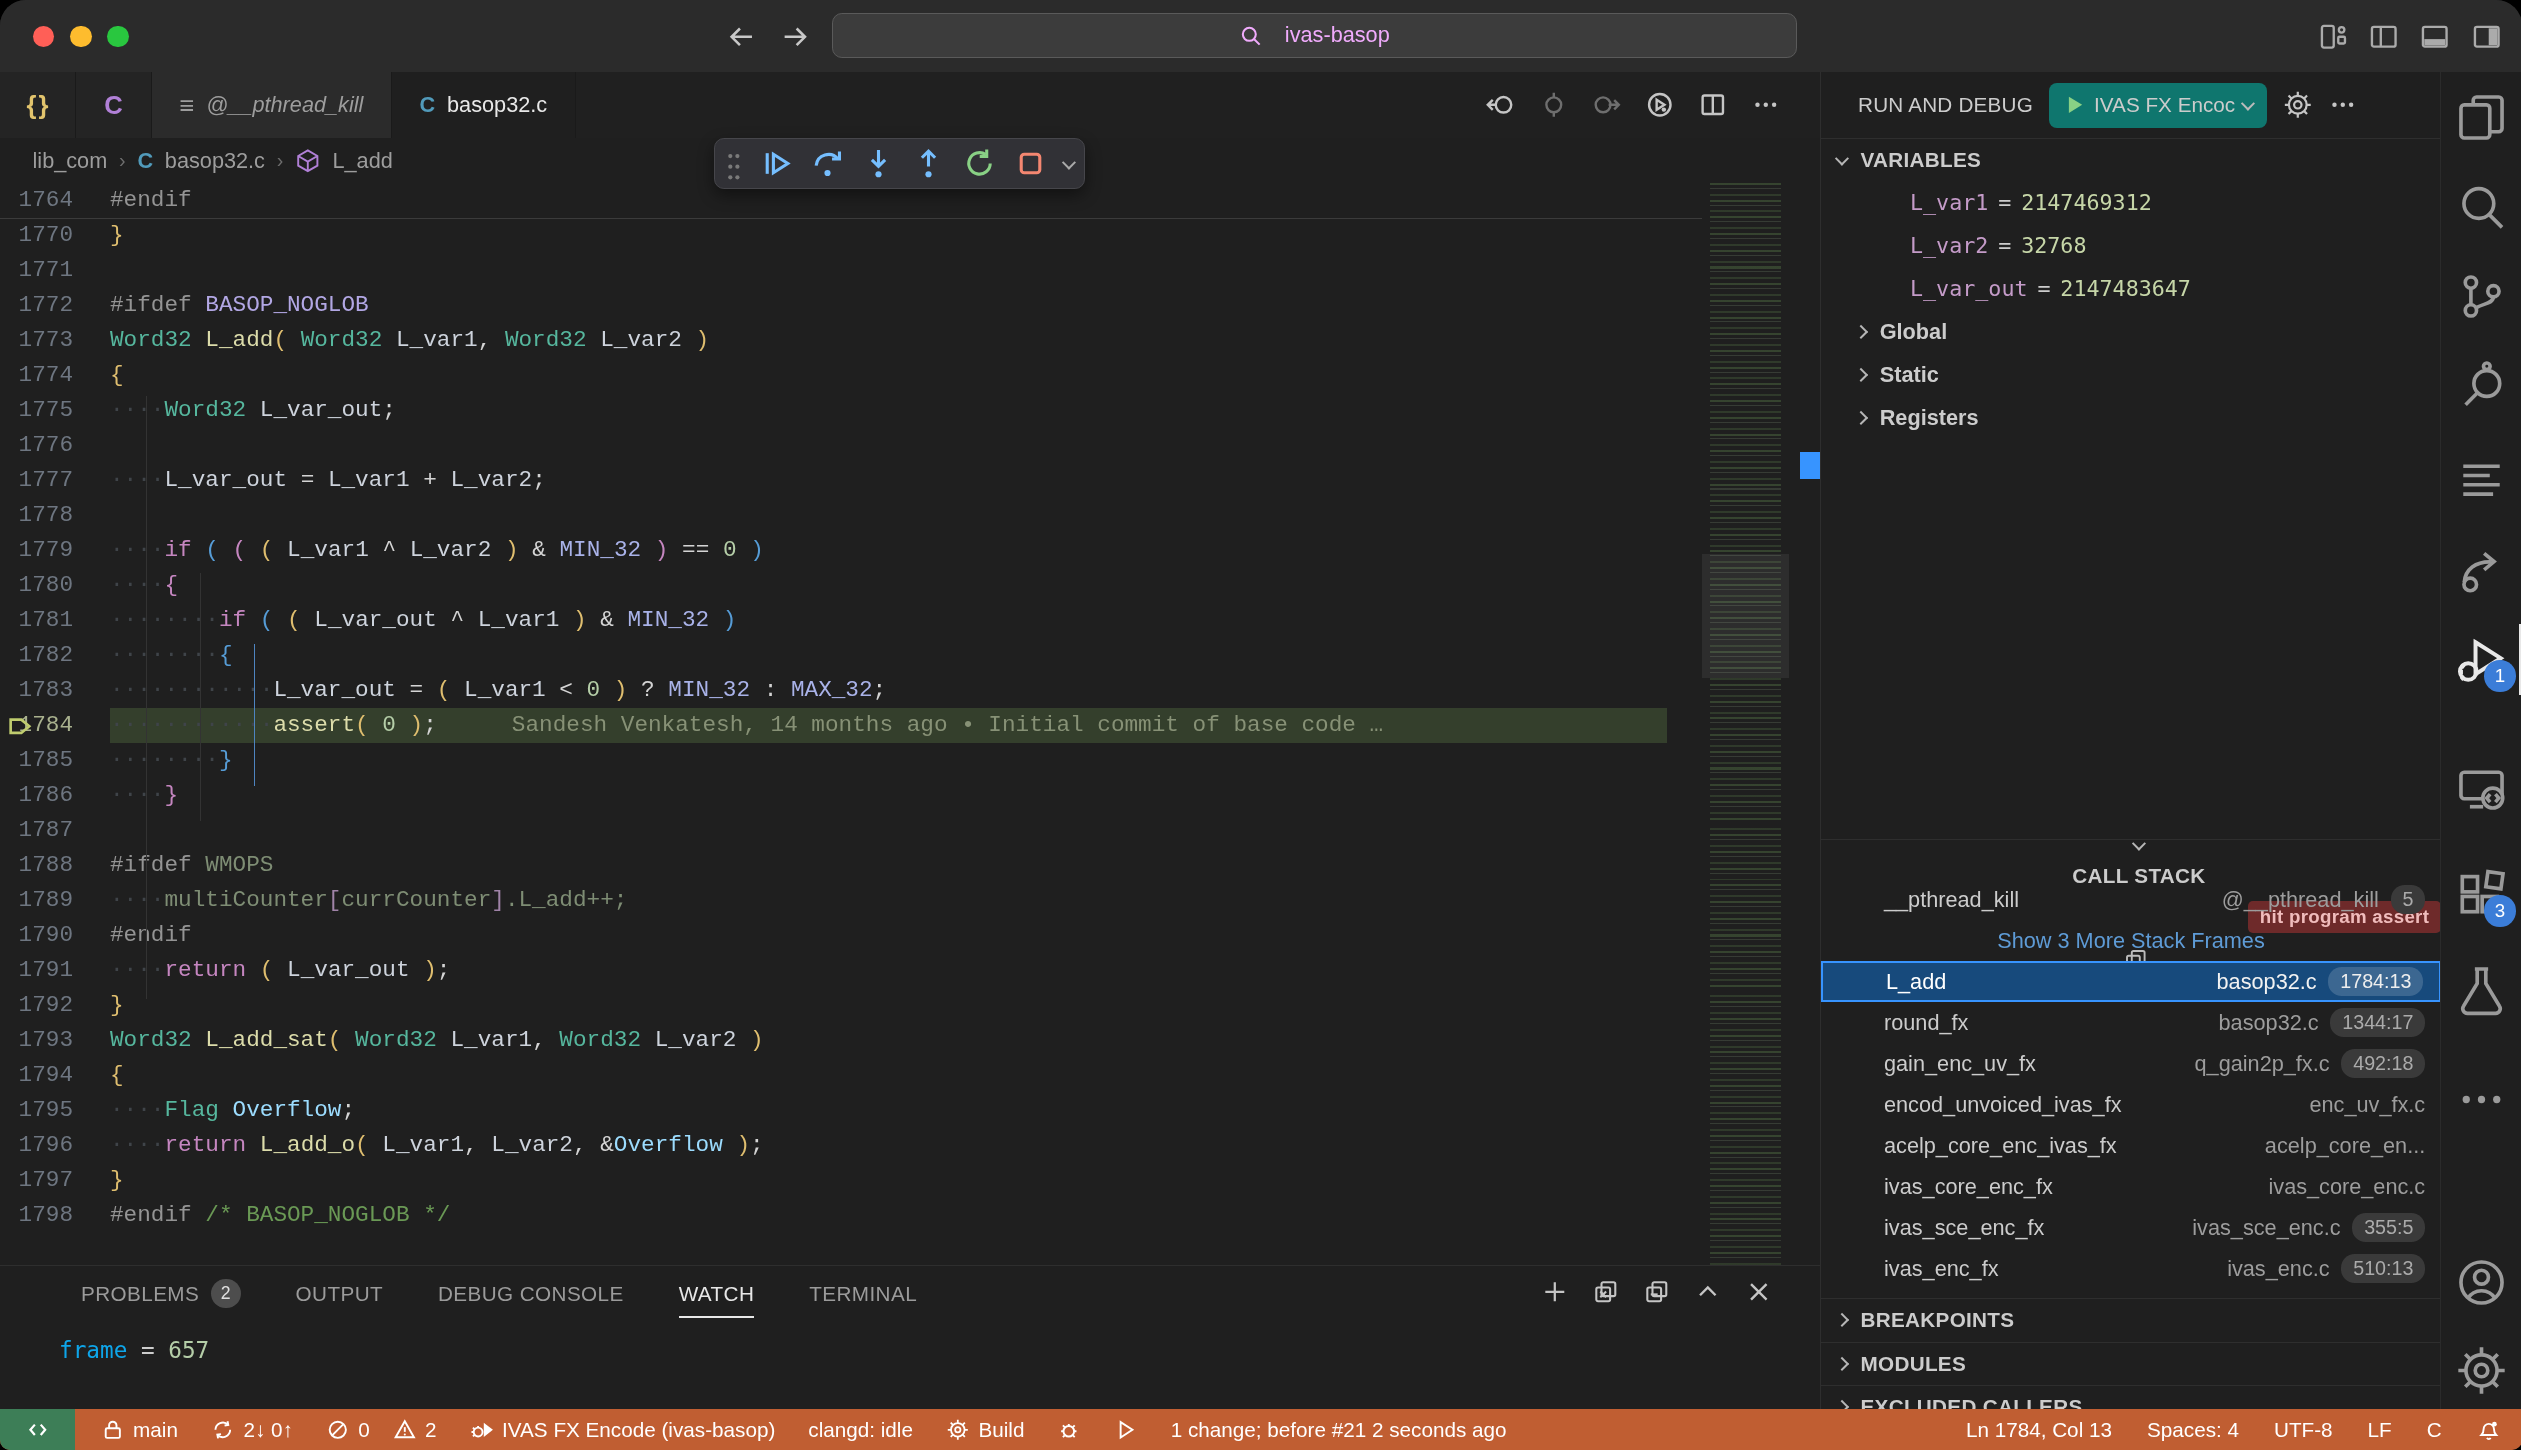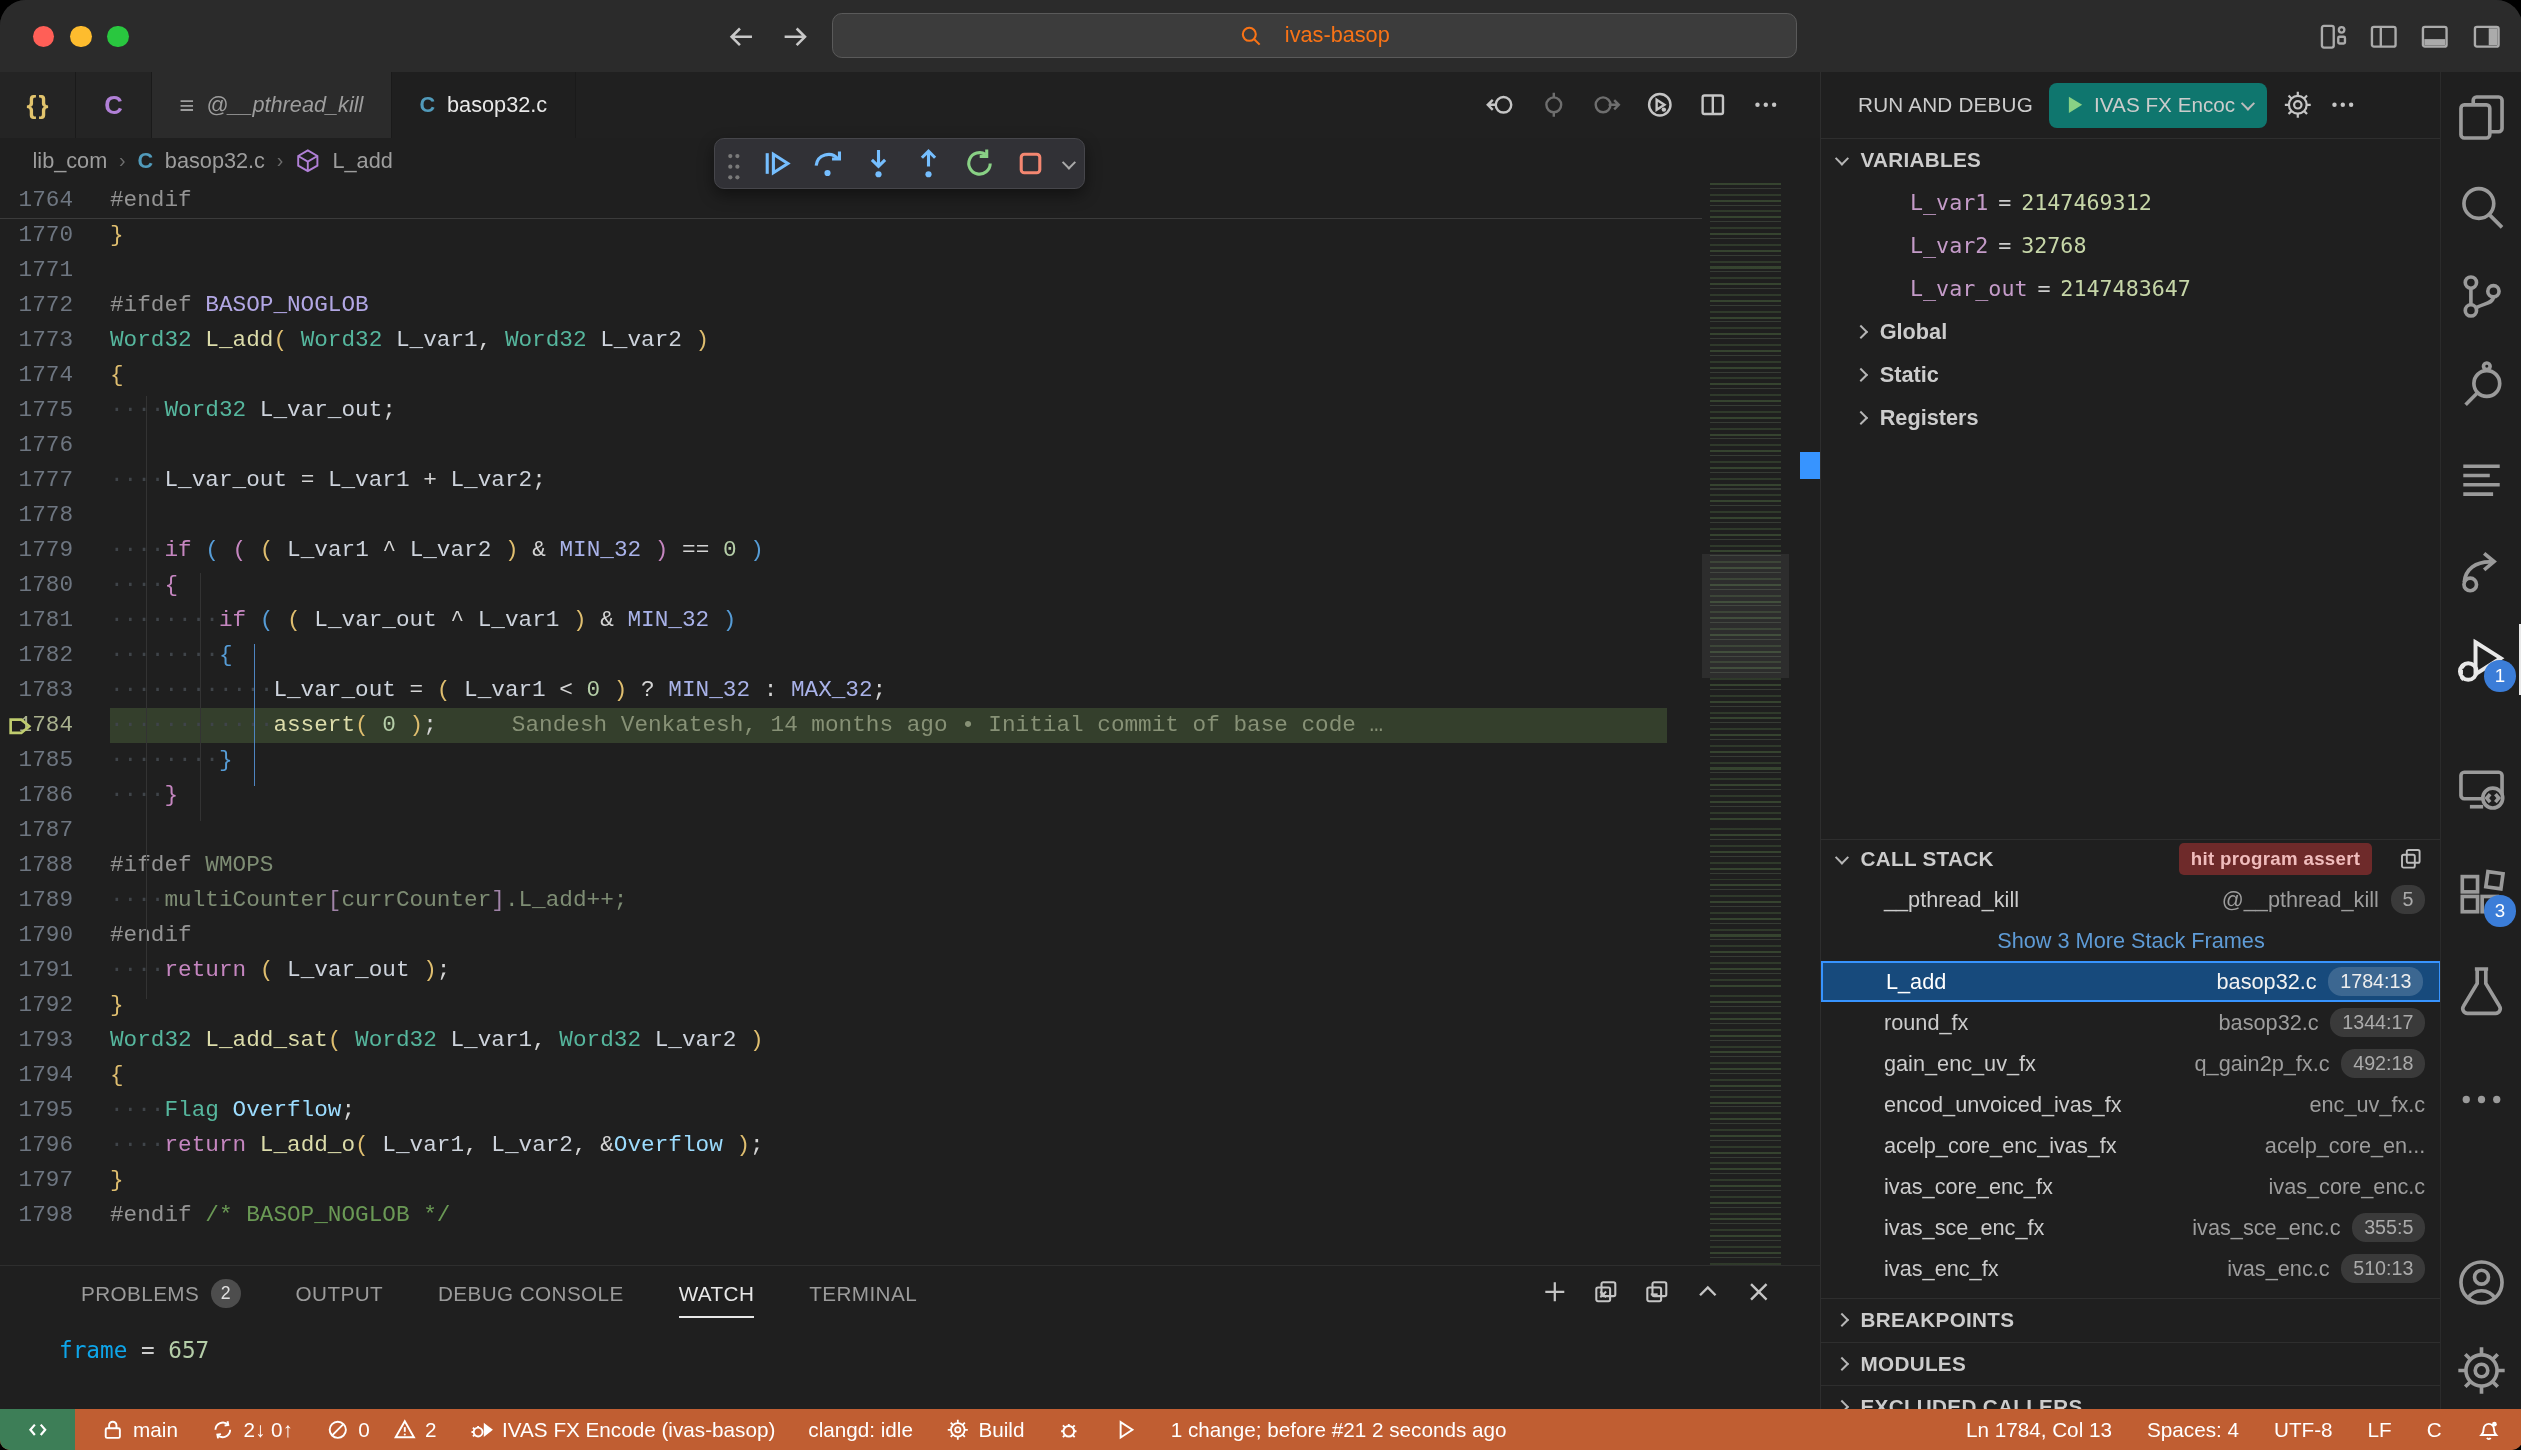--- a/index.html
+++ b/index.html
@@ -6,21 +6,21 @@
   html,body { background:#000; font-family:"Liberation Sans", sans-serif; }
   .window { position:relative; width:2522px; height:1450px; background:#1F1F1F; overflow:hidden;
             border-radius:25.6px 25.6px 9.9px 9.9px; color:#CCC; }
 
   
   .titlebar { position:absolute; left:0; top:0; width:2522px; height:72px; background:#2B2B2B; }
   .traffic { position:absolute; top:25.6px; width:21.7px; height:21.7px; border-radius:50%; }
   .nav-arrow { position:absolute; top:21.7px; width:29.6px; height:29.6px; color:#C8C8C8; }
   .searchbox { position:absolute; left:832px; top:12.8px; width:965px; height:45px; background:#3C3C3C;
                border:1px solid #5A5A5A; border-radius:9.9px; display:flex; align-items:center;
-               justify-content:center; gap:22px; color:#f97316; font-size:21.7px; }
+               justify-content:center; gap:22px; color:#f0abfc; font-size:21.7px; }
   .winctl { position:absolute; top:20.7px; width:31.5px; height:31.5px; color:#ABABAB; }
 
   
   .tabrow { position:absolute; left:0; top:72px; width:1820px; height:66px; background:#202020;
             display:flex; align-items:stretch; }
   .pintab { width:76px; display:flex; align-items:center; justify-content:center; background:#242424;
             border-right:1px solid #1A1A1A; font-weight:bold; font-size:25.6px; }
   .tab { display:flex; align-items:center; gap:11.8px; padding:0 27.6px; font-size:21.7px; border-right:1px solid #1A1A1A; }
   .tab.inactive { background:#2B2B2B; color:#9D9D9D; }
   .tab.inactive .tlabel { font-style:italic; }
@@ -93,21 +93,21 @@
              border-left:1px solid #2E2E2E; font-size:21.7px; }
   .sec-head { display:flex; align-items:center; gap:13.8px; height:43px; padding-left:15.8px; font-weight:bold;
               font-size:20.7px; color:#CCCCCC; letter-spacing:0.3px; }
   .chev { width:9.9px; height:9.9px; border-right:2px solid #B6B6B6; border-bottom:2px solid #B6B6B6; flex:none; }
   .chev.down { transform:rotate(45deg) translate(-1px,-1px); }
   .chev.right { transform:rotate(-45deg); }
   .vgroup { display:flex; align-items:center; gap:13.8px; height:43px; padding-left:35px; font-weight:bold; color:#CCC; }
   .vrow { height:43px; display:flex; align-items:center; padding-left:89px; font-family:"DejaVu Sans Mono", monospace; font-size:21.7px; }
   .vrow .vn { color:#C49BC8; } .vrow .veq { color:#CCC; padding:0 9.9px;} .vrow .vv { color:#C6D6A8; }
   .cs-head { position:absolute; left:0; top:701px; width:620px; }
-  .cs-head .sec-head { border-top:1px solid #2E2E2E; height:39px; }
+  .cs-head .sec-head { border-top:1px solid #2E2E2E; height:39px;flex-direction:column; }
   .hitbadge { margin-left:auto; background:#6E2A2A; color:#F0BCBC; font-size:18.7px; font-weight:bold;
               border-radius:4.9px; padding:4.9px 11.8px; }
   .copyic { width:25.6px; height:25.6px; color:#BBB; margin:0 17.7px 0 11.8px; }
   #stack-rows { position:absolute; left:0; top:741px; width:620px; height:410px; overflow:hidden; }
   .frame { height:41px; display:flex; align-items:center; padding:0 15.8px 0 63px; color:#CCC; }
   .frame .fname { white-space:nowrap; }
   .frame .ffile { margin-left:auto; color:#9D9D9D; white-space:nowrap; }
   .frame .fbadge { background:#3A3A3A; color:#ABABAB; border-radius:13.8px; padding:3px 11.8px; font-size:19.7px; margin-left:11.8px; white-space:nowrap; }
   .frame.selected { background:#174A7C; border:2px solid #3794FF; color:#FFF; }
   .frame.selected .ffile { color:#F2F2F2; }

